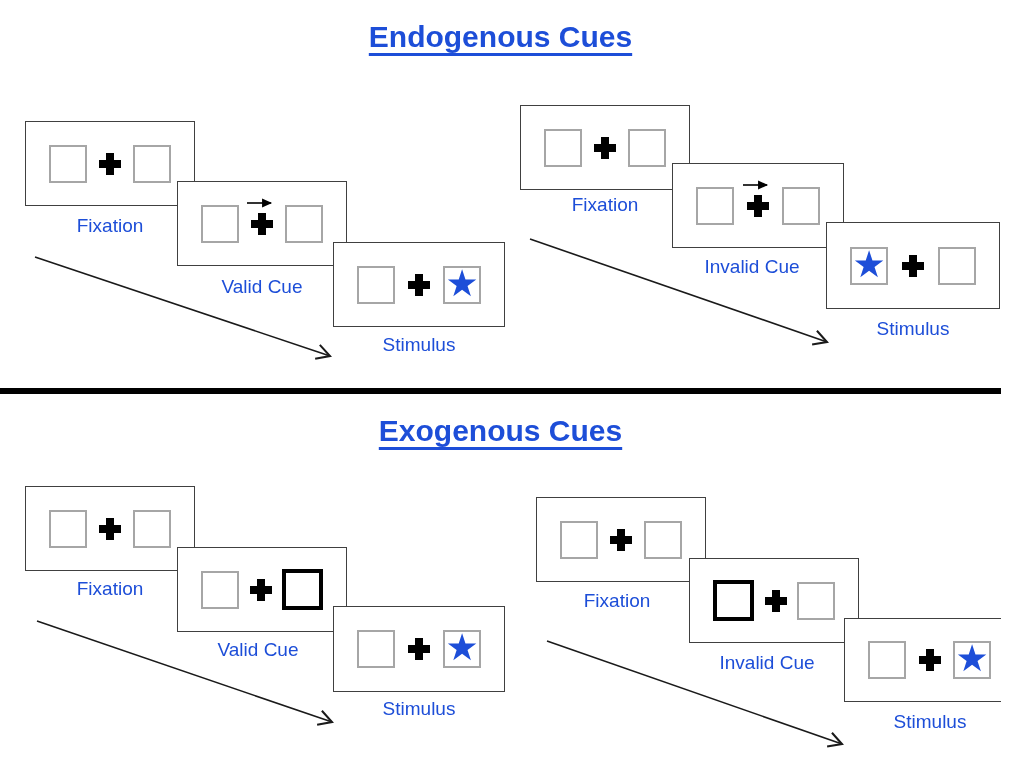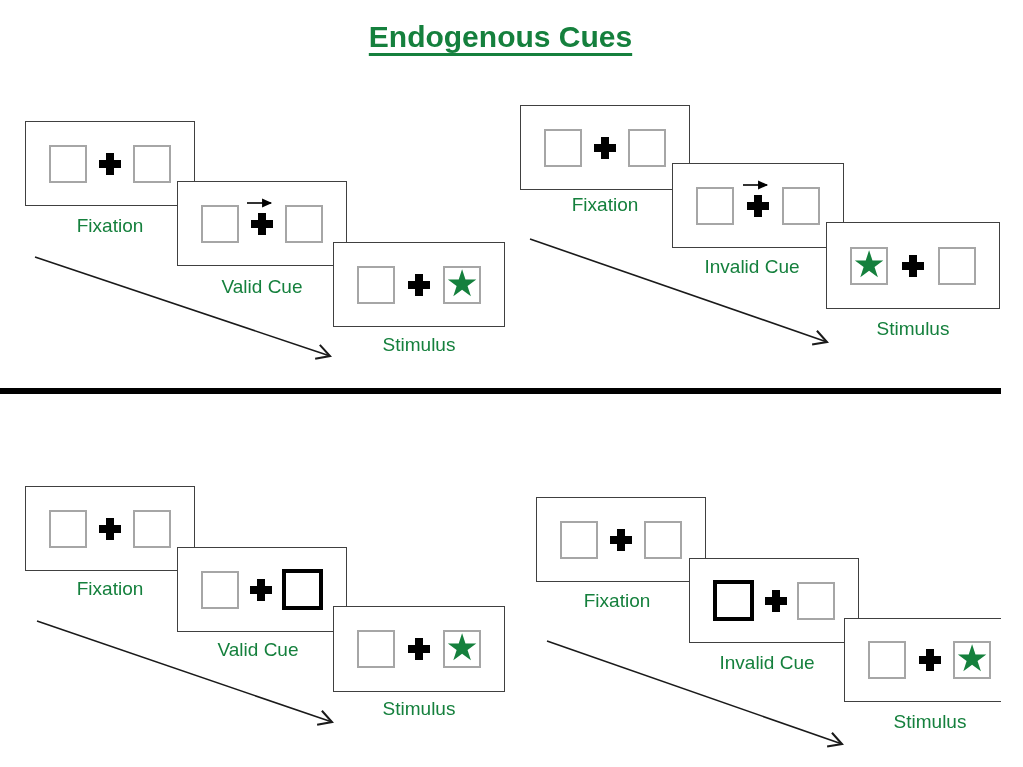--- a/index.html
+++ b/index.html
@@ -1,18 +1,18 @@
 <!DOCTYPE html>
 <html><head>
 <meta charset="utf-8">
 <style>
   html,body{margin:0;padding:0;background:#ffffff;}
   #stage{
     position:relative;width:1001px;height:767px;background:#ffffff;overflow:hidden;
-    font-family:"Liberation Sans","DejaVu Sans",sans-serif;color:#15803d;
+    font-family:"Liberation Sans","DejaVu Sans",sans-serif;color:#1d4ed8;
   }
   .section-title{
     position:absolute;left:0;right:0;text-align:center;
     font-size:30px;font-weight:bold;
     text-decoration:underline;text-decoration-thickness:3px;text-underline-offset:6px;
   }
   .divider{position:absolute;left:0;width:1023px;height:6px;background:#000;}
   .screen{
     position:absolute;background:#fff;border:1px solid #404040;box-sizing:border-box;
     display:flex;align-items:center;justify-content:space-between;padding:0 23px;
@@ -46,20 +46,21 @@
     <marker id="head-filled" viewBox="0 0 10 10" refX="8" refY="5" markerWidth="7" markerHeight="7" orient="auto">
       <path d="M0,1 L9,5 L0,9 z" fill="#000"></path>
     </marker>
   </defs>
 </svg>
 
 <div id="stage">
 
   <div class="section-title" style="top:20px;">Endogenous Cues</div>
   <div class="divider" style="top:388px;"></div>
+  <div class="section-title" style="top:414px;">Exogenous Cues</div>
 
   <svg class="diag" style="left:30px;top:252px;" width="312" height="112">
     <line x1="5" y1="5" x2="300" y2="104" stroke="#1a1a1a" stroke-width="1.6" marker-end="url(#head-open)"></line>
   </svg>
 
   <div class="screen" style="left:25px;top:121px;width:170px;height:85px;">
     <div class="sq"></div>
     <div class="centerpiece">
         <div class="cross"></div>
       </div>

